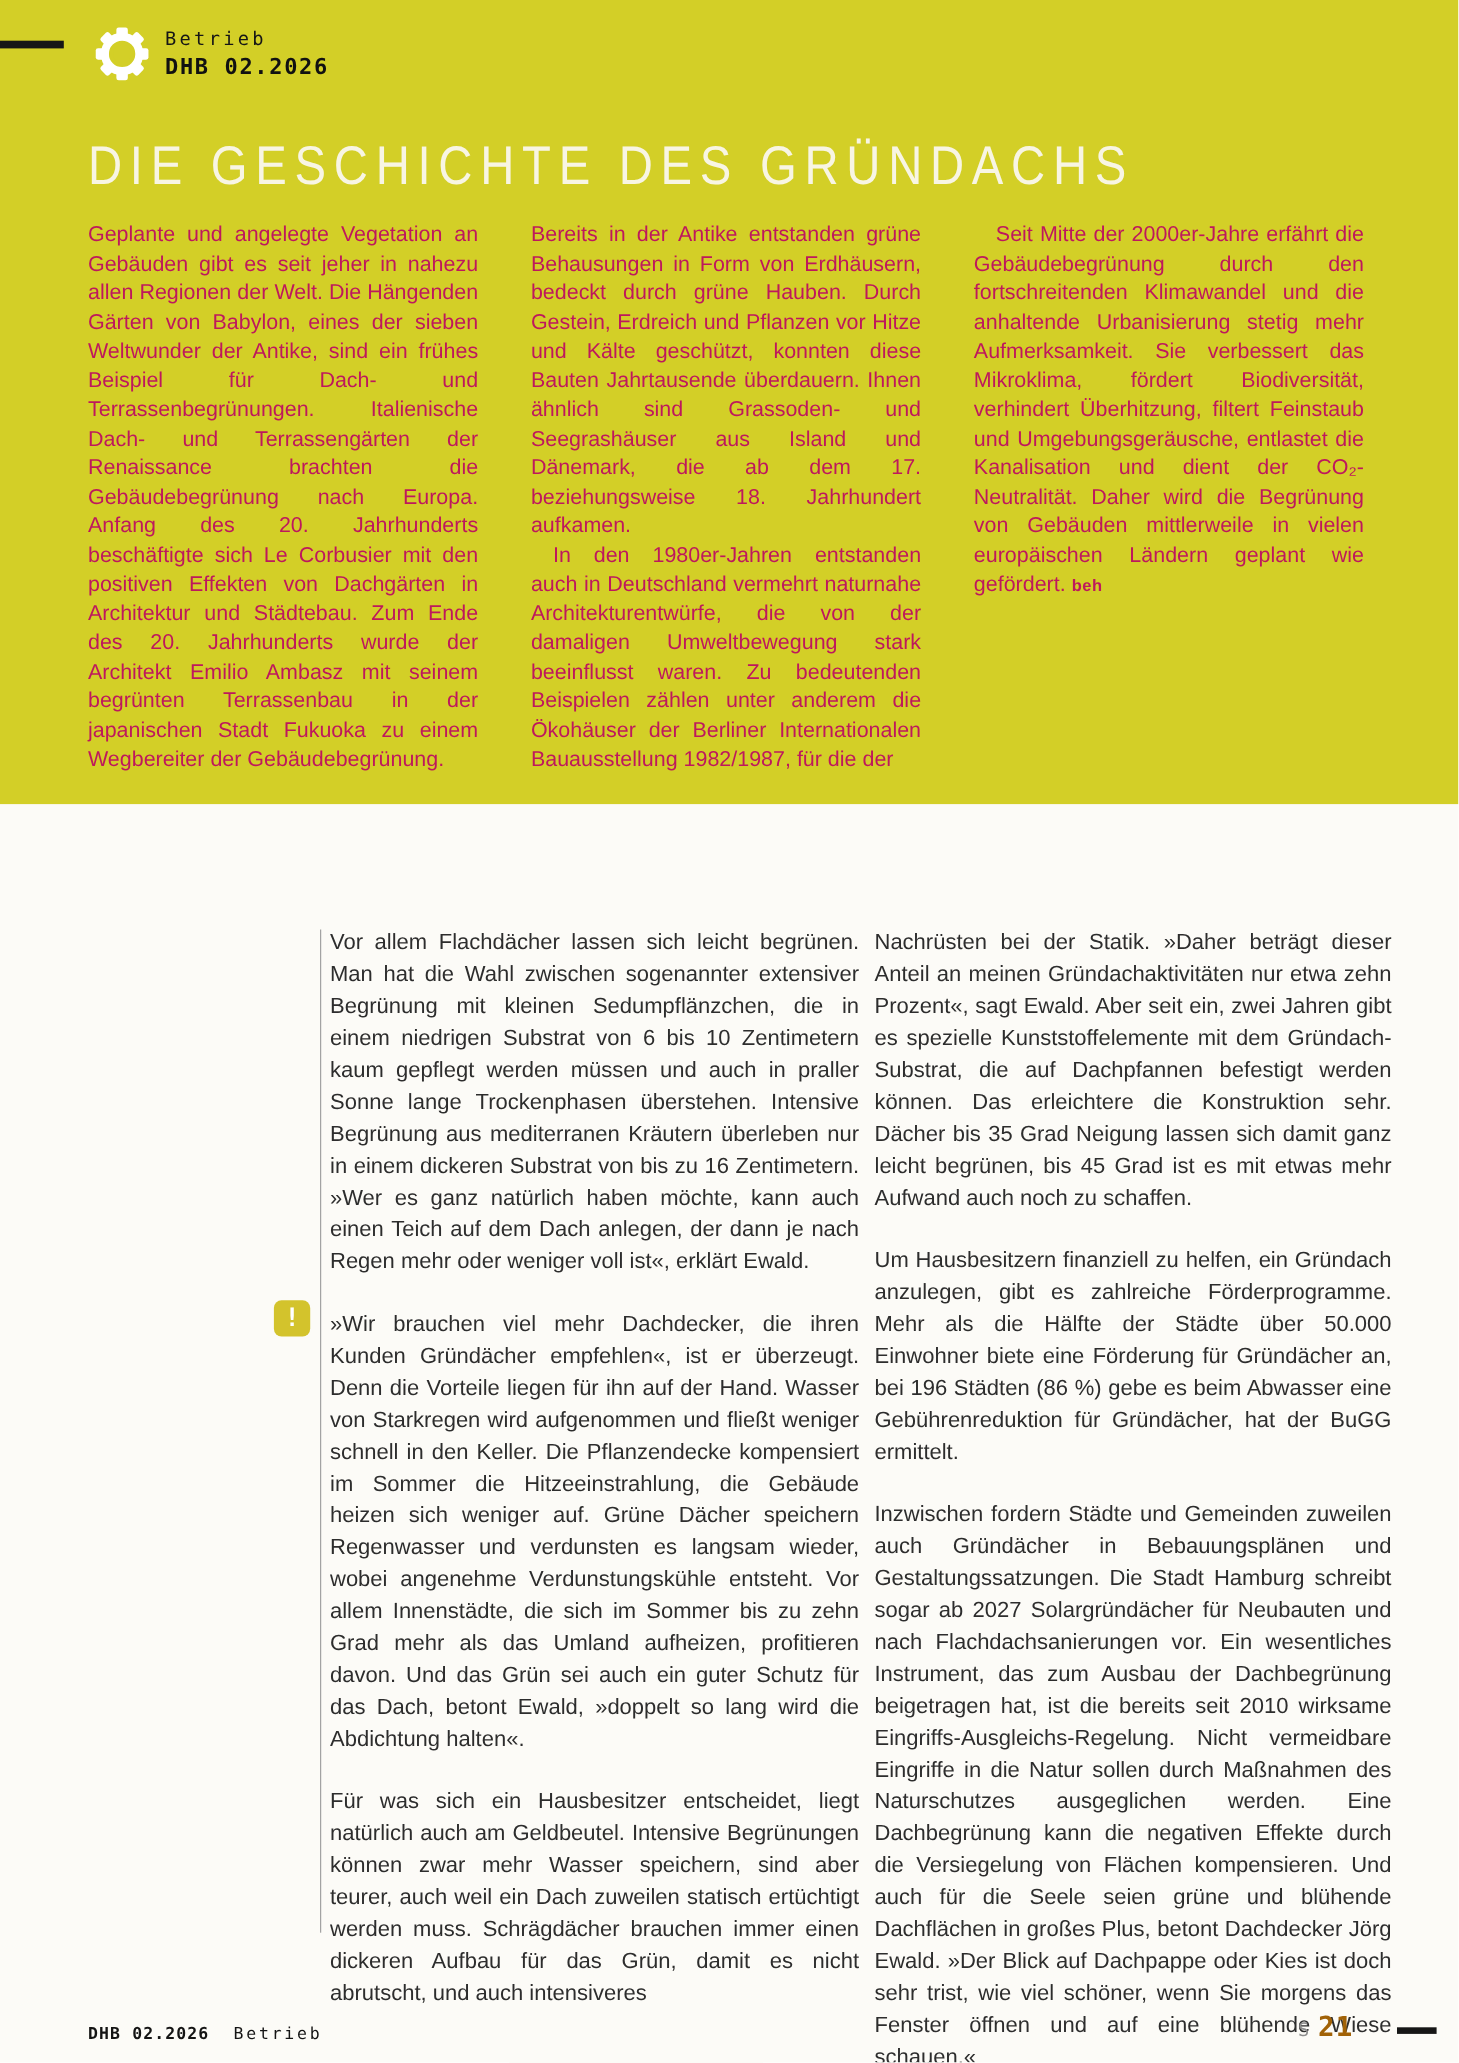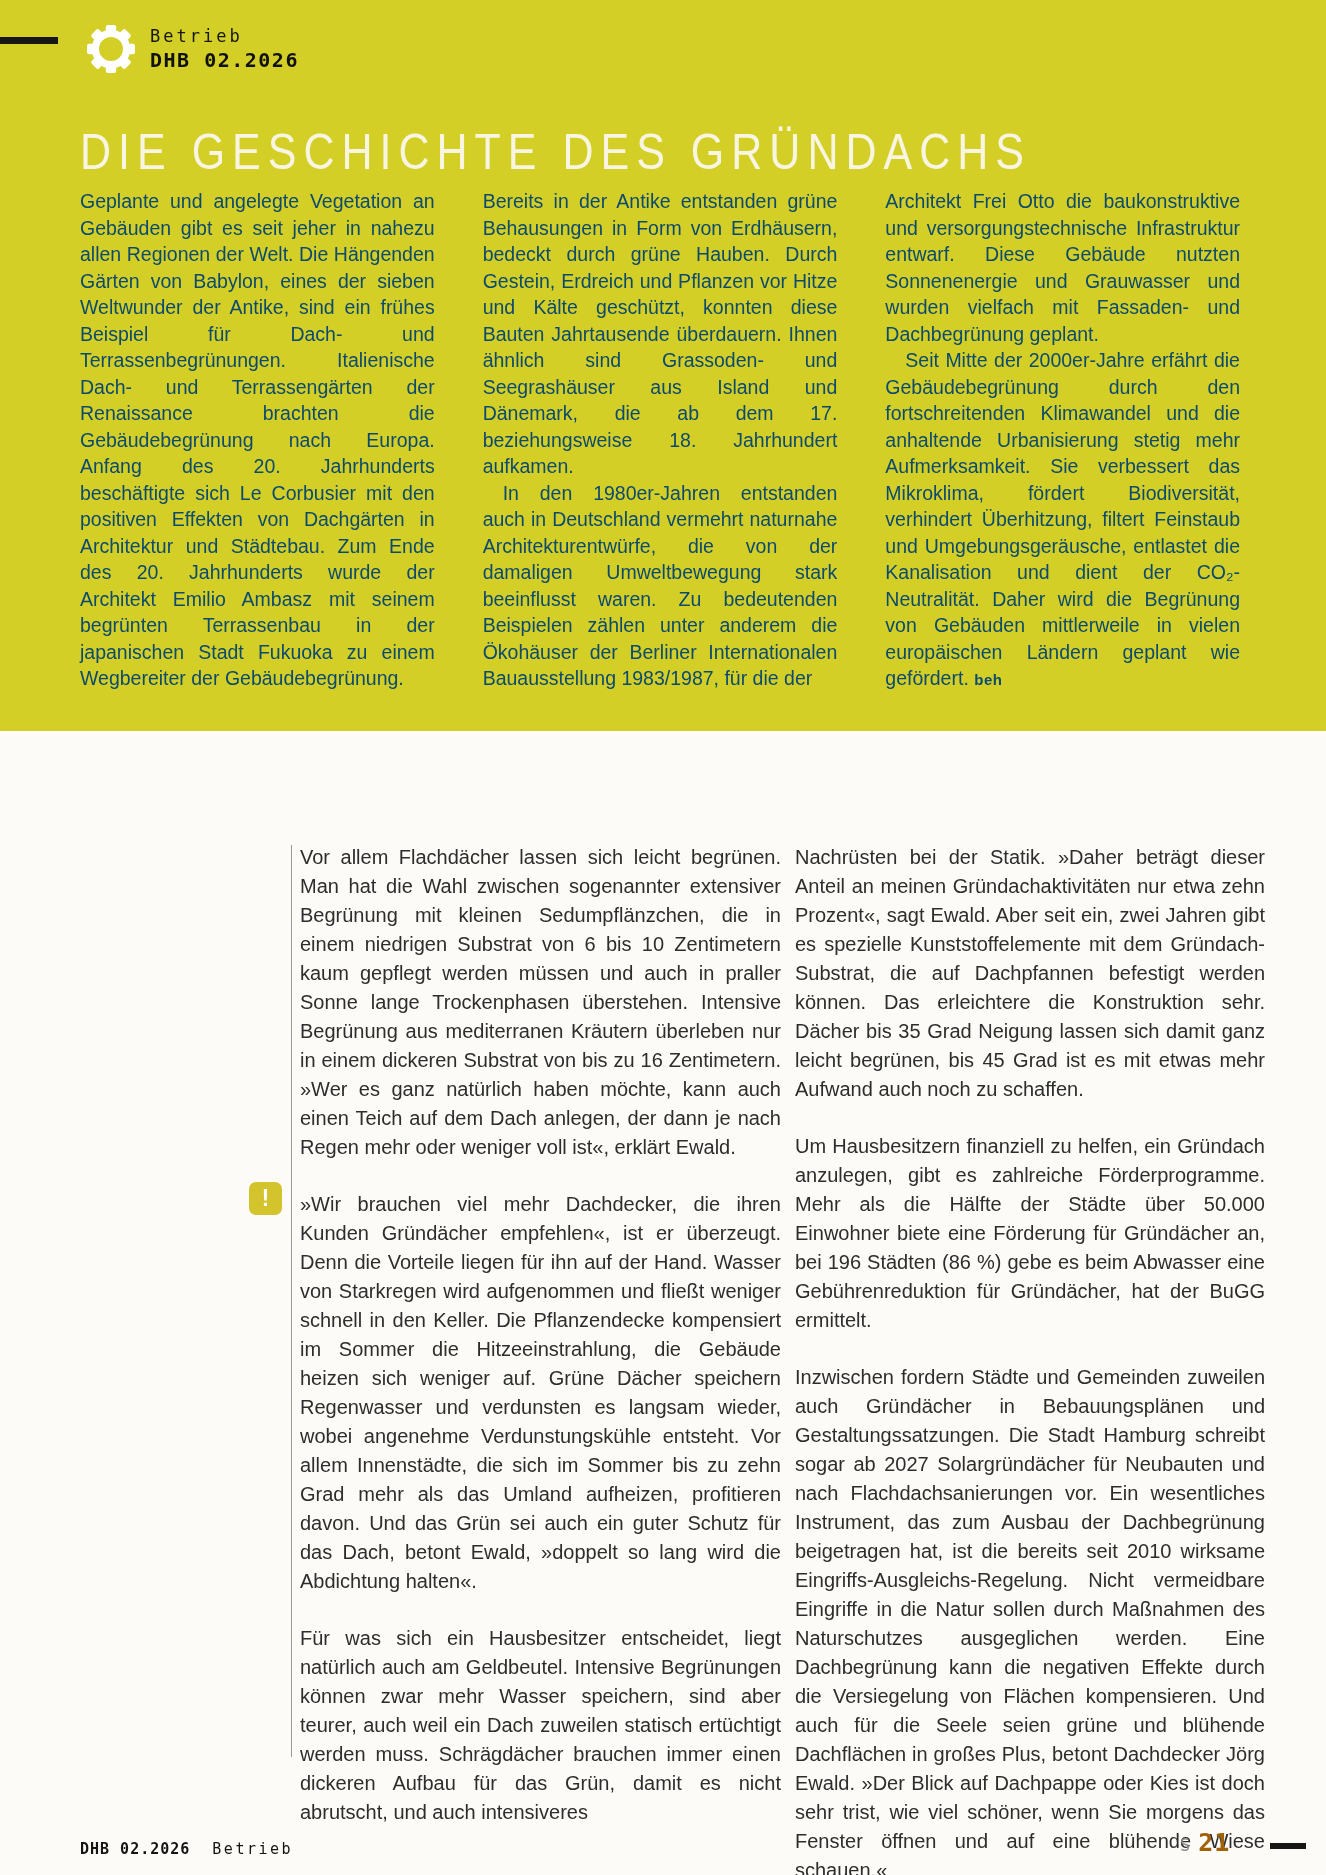--- a/index.html
+++ b/index.html
@@ -54,26 +54,26 @@
     font-size: 43px;
     font-weight: 400;
     letter-spacing: 7px;
     color: #f8f5e3;
     transform: scaleY(1.15);
     transform-origin: left top;
     white-space: nowrap;
   }
   .intro {
     position: absolute;
-    left: 80px; top: 188px;
+    left: 80px; top: 200px;
     width: 1160px;
     display: grid;
     grid-template-columns: 1fr 1fr 1fr;
     column-gap: 48px;
-    color: #0c4a6e;
+    color: #be185d;
     font-size: 19.5px;
     line-height: 26.5px;
     text-align: justify;
     hyphens: auto;
     -webkit-hyphens: auto;
   }
   .intro p { margin: 0; }
   .intro p.indent { text-indent: 20px; }
   .author {
     font-weight: bold;
@@ -205,24 +205,23 @@
     </div>
 
     <h1 class="headline">DIE GESCHICHTE DES GRÜNDACHS</h1>
 
     <div class="intro">
       <div class="icol">
         <p>Geplante und angelegte Vegetation an Gebäuden gibt es seit jeher in nahezu allen Regionen der Welt. Die Hängenden Gärten von Babylon, eines der sieben Weltwunder der Antike, sind ein frühes Beispiel für Dach- und Terrassenbegrünungen. Italienische Dach- und Terrassengärten der Renaissance brachten die Gebäudebegrünung nach Europa. Anfang des 20. Jahrhunderts beschäftigte sich Le Corbusier mit den positiven Effekten von Dachgärten in Architektur und Städtebau. Zum Ende des 20. Jahrhunderts wurde der Architekt Emilio Ambasz mit seinem begrünten Terrassenbau in der japanischen Stadt Fukuoka zu einem Wegbereiter der Gebäudebegrünung.</p>
       </div>
       <div class="icol">
         <p>Bereits in der Antike entstanden grüne Behausungen in Form von Erdhäusern, bedeckt durch grüne Hauben. Durch Gestein, Erdreich und Pflanzen vor Hitze und Kälte geschützt, konnten diese Bauten Jahrtausende überdauern. Ihnen ähnlich sind Grassoden- und Seegrashäuser aus Island und Dänemark, die ab dem 17. beziehungsweise 18. Jahrhundert aufkamen.</p>
-        <p class="indent">In den 1980er-Jahren entstanden auch in Deutschland vermehrt naturnahe Architekturentwürfe, die von der damaligen Umweltbewegung stark beeinflusst waren. Zu bedeutenden Beispielen zählen unter anderem die Ökohäuser der Berliner Internationalen Bauausstellung 1983/1987, für die der</p>
+        <p class="indent">In den 1980er-Jahren entstanden auch in Deutschland vermehrt naturnahe Architekturentwürfe, die von der damaligen Umweltbewegung stark beeinflusst waren. Zu bedeutenden Beispielen zählen unter anderem die Ökohäuser der Berliner Internationalen Bauausstellung 1982/1987, für die der</p>
       </div>
       <div class="icol">
-        <p>Architekt Frei Otto die baukonstruktive und versorgungstechnische Infrastruktur entwarf. Diese Gebäude nutzten Sonnenenergie und Grauwasser und wurden vielfach mit Fassaden- und Dachbegrünung geplant.</p>
         <p class="indent"><span>Seit Mitte der 2000er-Jahre erfährt die Gebäudebegrünung durch den fortschreitenden Klimawandel und die anhaltende Urbanisierung stetig mehr Aufmerksamkeit. Sie verbessert das Mikroklima, fördert Biodiversität, verhindert Überhitzung, filtert Feinstaub und Umgebungsgeräusche, entlastet die Kanalisation und dient der CO₂-Neutralität. Daher wird die Begrünung von Gebäuden mittlerweile in vielen europäischen Ländern geplant wie gefördert.</span> <span class="author">beh</span></p>
       </div>
     </div>
   </div>
 
   <aside class="pullquote">
     <div class="alert-icon">!</div>
   </aside>
 
   <div class="vrule"></div>

